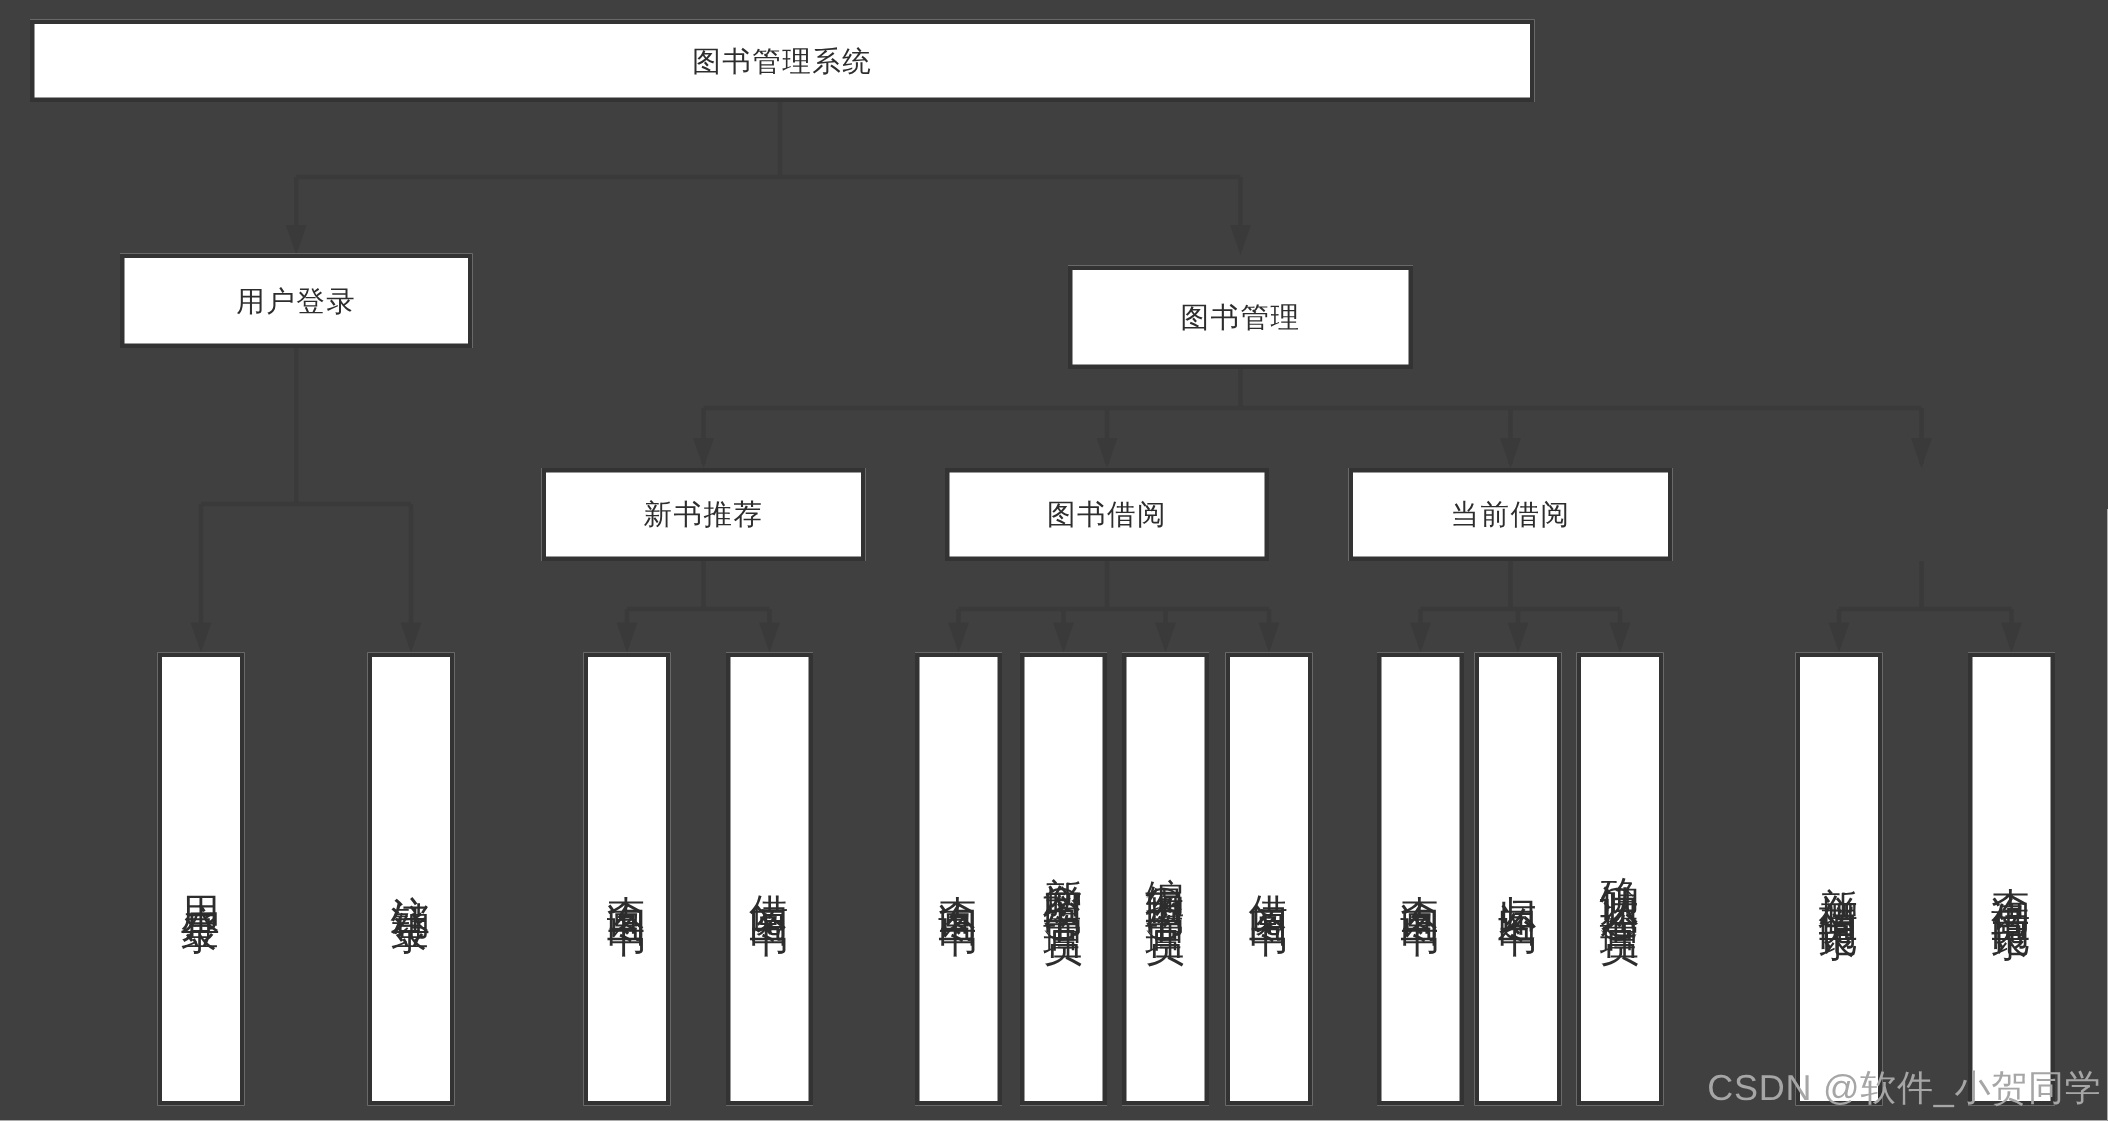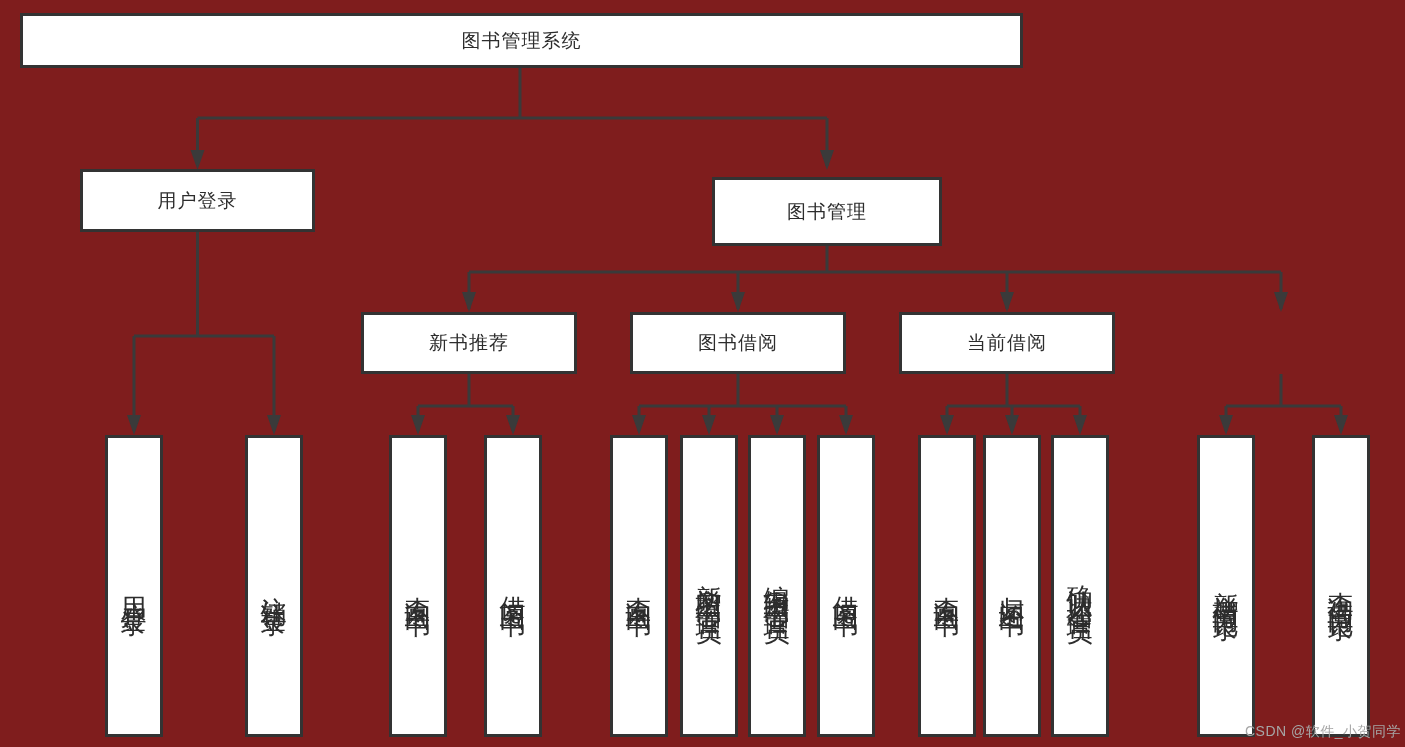--- a/index.html
+++ b/index.html
@@ -1,20 +1,20 @@
 <!DOCTYPE html>
 <html><head>
 <meta charset="utf-8">
 <style>
   html,body{margin:0;padding:0;background:#ffffff;}
   body{font-family:"Liberation Sans","DejaVu Sans",sans-serif;}
   .canvas{
     position:relative;
     width:1405px;height:747px;
-    background:#7f1d1d;
+    background:#404040;
     overflow:hidden;
   }
   .wires{position:absolute;left:0;top:0;width:1405px;height:747px;}
   .box{
     position:absolute;
     background:#ffffff;
     border:3px solid #333333;
     box-sizing:border-box;
     display:flex;
     align-items:center;
@@ -30,21 +30,21 @@
     writing-mode:vertical-rl;
     text-orientation:mixed;
     font-size:26px;
     letter-spacing:5px;
     line-height:1;
   }
   .watermark{
     position:absolute;
     right:4px;
     bottom:6px;
-    font-size:14px;
+    font-size:24px;
     color:#a6a6a6;
     letter-spacing:0.5px;
     white-space:nowrap;
     margin-top:12px;
   }
 </style>
 </head>
 <body>
 
 <div class="canvas">

